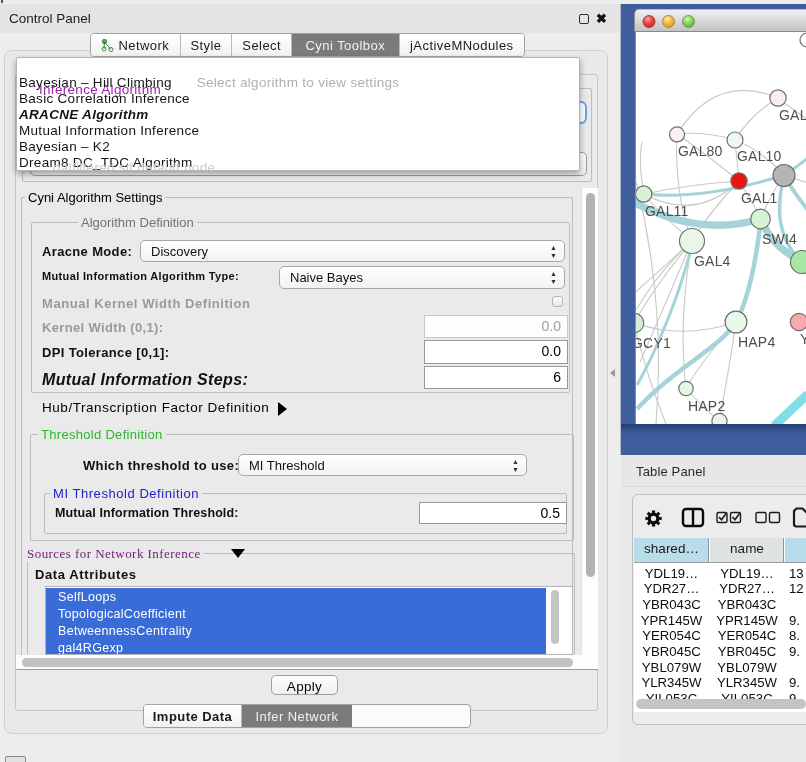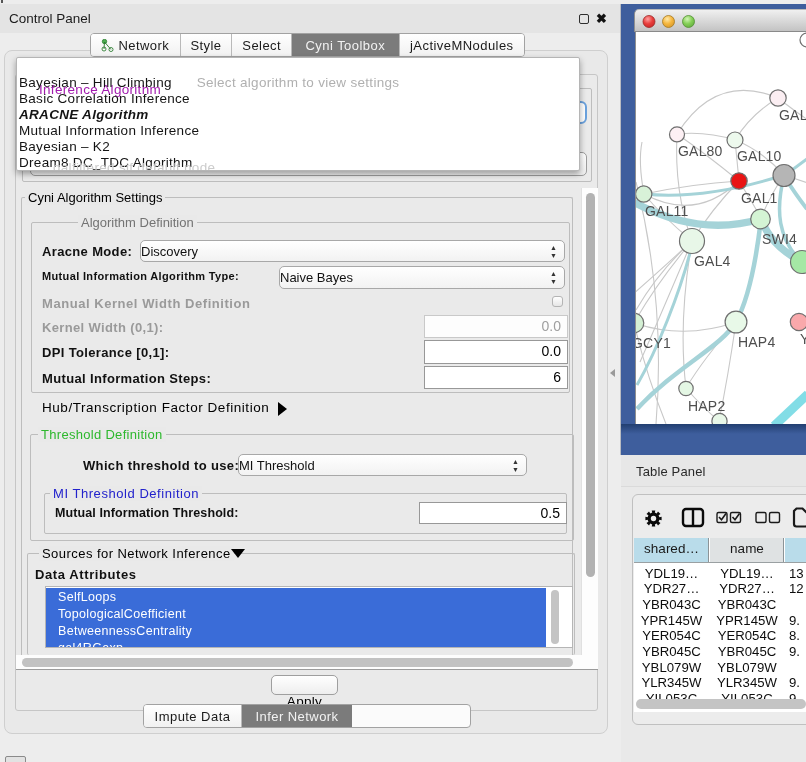--- a/index.html
+++ b/index.html
@@ -18,21 +18,21 @@
 .seg:last-child { border-right:none; }
 .seg.sel { background:#7b7b7b; color:#f2f2f2; }
 #top-tabs { left:90px; top:33px; width:435px; }
 #bot-tabs { left:143px; top:704px; width:328px; }
 
 #inner-box { left:15px; top:74px; width:583px; height:637px; border:1px solid #c6c6c6; border-radius:3px; background:#eaeaea; }
 .groupbox { position:absolute; border:1px solid #bdbdbd; border-radius:2px; }
 .gtitle { position:absolute; font-size:13px; background:#e9e9e9; padding:0 3px; white-space:nowrap; }
 label.b { position:absolute; font-size:13px; font-weight:bold; letter-spacing:0.35px; color:#111; white-space:nowrap; }
 label.g { color:#9a9a9a; }
-.combo { position:absolute; background:linear-gradient(#ffffff,#f2f2f2); border:1px solid #a8a8a8; border-radius:5px; font-size:13px; color:#111; display:flex; align-items:center; }
+.combo { position:absolute; background:linear-gradient(#ffffff,#f2f2f2); border:1px solid #a8a8a8; border-radius:5px; font-size:13px; color:#111; display:flex; align-items:center; padding-left:10px; }
 .combo .chev { position:absolute; right:7px; top:3px; font-size:7px; color:#333; line-height:7.5px; text-align:center; }
 .field { position:absolute; background:#fff; border:1px solid #989898; font-size:14px; color:#000; text-align:right; padding:2px 6px 0 0; }
 .field.dis { border:1px solid #c9c9c9; color:#9f9f9f; background:#fdfdfd; }
 
 #popup { left:16px; top:57px; width:564px; height:114px; overflow:hidden; border-radius:2px; background:#fff; border:1px solid #b5b5b5; box-shadow:0 3px 6px rgba(0,0,0,0.35); }
 #popup div { position:absolute; font-size:13.5px; letter-spacing:0.3px; color:#141414; white-space:nowrap; }
 .row { height:15.7px; line-height:15.7px; display:flex; font-size:13.2px; }
 .row span { width:75px; text-align:center; }
 .row span+span { width:76px; }
 .row i { font-style:normal; padding-left:4px; }
@@ -71,59 +71,59 @@
 
   <label class="b g" style="left:42px;top:296px;font-size:13px;letter-spacing:0.55px;">Manual Kernel Width Definition</label>
   <div class="abs" style="left:552px;top:296px;width:11px;height:11px;background:linear-gradient(#ffffff,#e6e6e6);border:1px solid #b4b4b4;border-radius:3px;"></div>
 
   <label class="b g" style="left:42px;top:320px;font-size:13px;">Kernel Width (0,1):</label>
   <div class="field dis" style="left:424px;top:315px;width:144px;height:23px;">0.0</div>
 
   <label class="b" style="left:42px;top:345px;font-size:13px;">DPI Tolerance [0,1]:</label>
   <div class="field" style="left:424px;top:340px;width:144px;height:24px;">0.0</div>
 
-  <label class="b" style="left:42px;top:371px;font-size:13px;">Mutual Information Steps:</label>
+  <label class="b" style="left:42px;top:371px;font-size:16px;font-style:italic;">Mutual Information Steps:</label>
   <div class="field" style="left:424px;top:366px;width:144px;height:23px;">6</div>
 
   <label class="abs" style="left:42px;top:400px;font-size:13.5px;letter-spacing:0.55px;color:#000;">Hub/Transcription Factor Definition</label>
   <div class="abs" style="left:278px;top:402px;width:0;height:0;border-left:9.5px solid #000;border-top:7px solid transparent;border-bottom:7px solid transparent;"></div>
 
   <div class="groupbox" style="left:30px;top:434px;width:544px;height:107px;"></div>
   <div class="gtitle" style="left:38px;top:427px;color:#2db82d;letter-spacing:0.3px;">Threshold Definition</div>
 
   <label class="b" style="left:83px;top:458px;font-size:13px;">Which threshold to use:</label>
   <div class="combo" style="left:238px;top:454px;width:289px;height:22px;">MI Threshold<span class="chev">▲<br>▼</span></div>
 
   <div class="groupbox" style="left:44px;top:493px;width:523px;height:41px;"></div>
   <div class="gtitle" style="left:50px;top:486px;color:#2222cc;letter-spacing:0.55px;">MI Threshold Definition</div>
 
   <label class="b" style="left:55px;top:506px;font-size:12.5px;letter-spacing:0.1px;">Mutual Information Threshold:</label>
   <div class="field" style="left:419px;top:502px;width:148px;height:22px;">0.5</div>
 
   <div class="groupbox" style="left:27px;top:553px;width:548px;height:102px;border-bottom:none;"></div>
-  <div class="gtitle" style="left:39px;top:546px;color:#000000;letter-spacing:0.45px;">Sources for Network Inference</div>
+  <div class="gtitle" style="left:24px;top:546px;color:#701a75;letter-spacing:0.45px;font-family:Liberation Serif, serif;">Sources for Network Inference</div>
   <div class="abs" style="left:231px;top:549px;width:0;height:0;border-left:7px solid transparent;border-right:7px solid transparent;border-top:9px solid #000;"></div>
 
   <label class="b" style="left:35px;top:567px;font-size:13px;letter-spacing:0.6px;">Data Attributes</label>
 
-  <div class="abs" style="left:45px;top:586px;width:528px;height:62px;background:#fff;border:1px solid #b5b5b5;overflow:hidden;">
+  <div class="abs" style="left:45px;top:586px;width:528px;height:69px;background:#fff;border:1px solid #b5b5b5;overflow:hidden;">
     <div class="abs" style="left:0;top:1px;width:500px;height:120px;background:#3a6cd8;"></div>
     <div class="abs" style="left:12px;top:3px;font-size:12.5px;letter-spacing:0.3px;color:#fff;">SelfLoops</div>
     <div class="abs" style="left:12px;top:20px;font-size:12.5px;letter-spacing:0.3px;color:#fff;">TopologicalCoefficient</div>
     <div class="abs" style="left:12px;top:37px;font-size:12.5px;letter-spacing:0.3px;color:#fff;">BetweennessCentrality</div>
     <div class="abs" style="left:12px;top:54px;font-size:12.5px;letter-spacing:0.3px;color:#fff;">gal4RGexp</div>
     <div class="abs" style="left:505px;top:3px;width:8px;height:54px;background:#c4c4c4;border-radius:4px;"></div>
   </div>
 
   <div class="abs" style="left:581px;top:188px;width:17px;height:467px;background:#fdfdfd;border-left:1px solid #e0e0e0;"></div>
   <div class="abs" style="left:586px;top:193px;width:9px;height:384px;background:#b2b2b2;border-radius:4.5px;"></div>
   <div class="abs" style="left:16px;top:655px;width:582px;height:15px;background:#fdfdfd;border-bottom:1px solid #9b9b9b;"></div>
   <div class="abs" style="left:22px;top:658px;width:551px;height:9px;background:#c2c2c2;border-radius:4.5px;"></div>
 
-  <div class="abs" style="left:271px;top:675px;width:67px;height:20px;background:linear-gradient(#ffffff,#eeeeee);border:1px solid #9f9f9f;border-radius:5px;text-align:center;font-size:13.5px;letter-spacing:0.3px;color:#000;padding-top:18px;">Apply</div>
+  <div class="abs" style="left:271px;top:675px;width:67px;height:20px;background:linear-gradient(#ffffff,#eeeeee);border:1px solid #9f9f9f;border-radius:5px;text-align:center;font-size:13.5px;letter-spacing:0.3px;color:#000;padding-top:3px;">Apply</div>
 
   <div class="abs" style="left:5px;top:756px;width:21px;height:12px;background:#e2e2e2;border:1.5px solid #8a8a8a;border-radius:2px;"></div>
 
   <div class="abs" style="left:610px;top:369px;width:0;height:0;border-right:5px solid #9a9a9a;border-top:4px solid transparent;border-bottom:4px solid transparent;"></div>
 </div>
 
 <div class="abs seg-bar" id="top-tabs">
   <div class="seg" style="width:90px;">
     <svg width="13" height="13" viewBox="0 0 13 13" style="margin-right:4px;">
       <circle cx="3.5" cy="2.5" r="2.2" fill="#4caf50" stroke="#2e7d32" stroke-width="0.8"></circle>
@@ -132,21 +132,21 @@
       <path d="M3.5 3 L3 10 M3.5 3 L10 10.5" stroke="#2e7d32" stroke-width="0.9" fill="none"></path>
     </svg>
     Network</div>
   <div class="seg" style="width:52px;">Style</div>
   <div class="seg" style="width:60px;">Select</div>
   <div class="seg sel" style="width:108px;">Cyni Toolbox</div>
   <div class="seg" style="width:125px;">jActiveMNodules</div>
 </div>
 
 <div class="abs seg-bar" id="bot-tabs">
-  <div class="seg" style="width:98px;font-weight:normal;">Impute Data</div>
+  <div class="seg" style="width:98px;font-weight:bold;">Impute Data</div>
   <div class="seg sel" style="width:110px;">Infer Network</div>
 </div>
 
 <div class="abs" id="popup">
   <div style="left:0;right:0;top:5px;text-align:center;color:#b0b0b0;margin-top:12px;">Select algorithm to view settings</div>
   <div style="left:22px;top:24px;color:#a21caf;">Inference Algorithm</div>
   <div style="left:2px;top:17px;">Bayesian – Hill Climbing</div>
   <div style="left:2px;top:33px;">Basic Correlation Inference</div>
   <div style="left:2px;top:49px;font-weight:bold;font-style:italic;">ARACNE Algorithm</div>
   <div style="left:2px;top:65px;">Mutual Information Inference</div>

